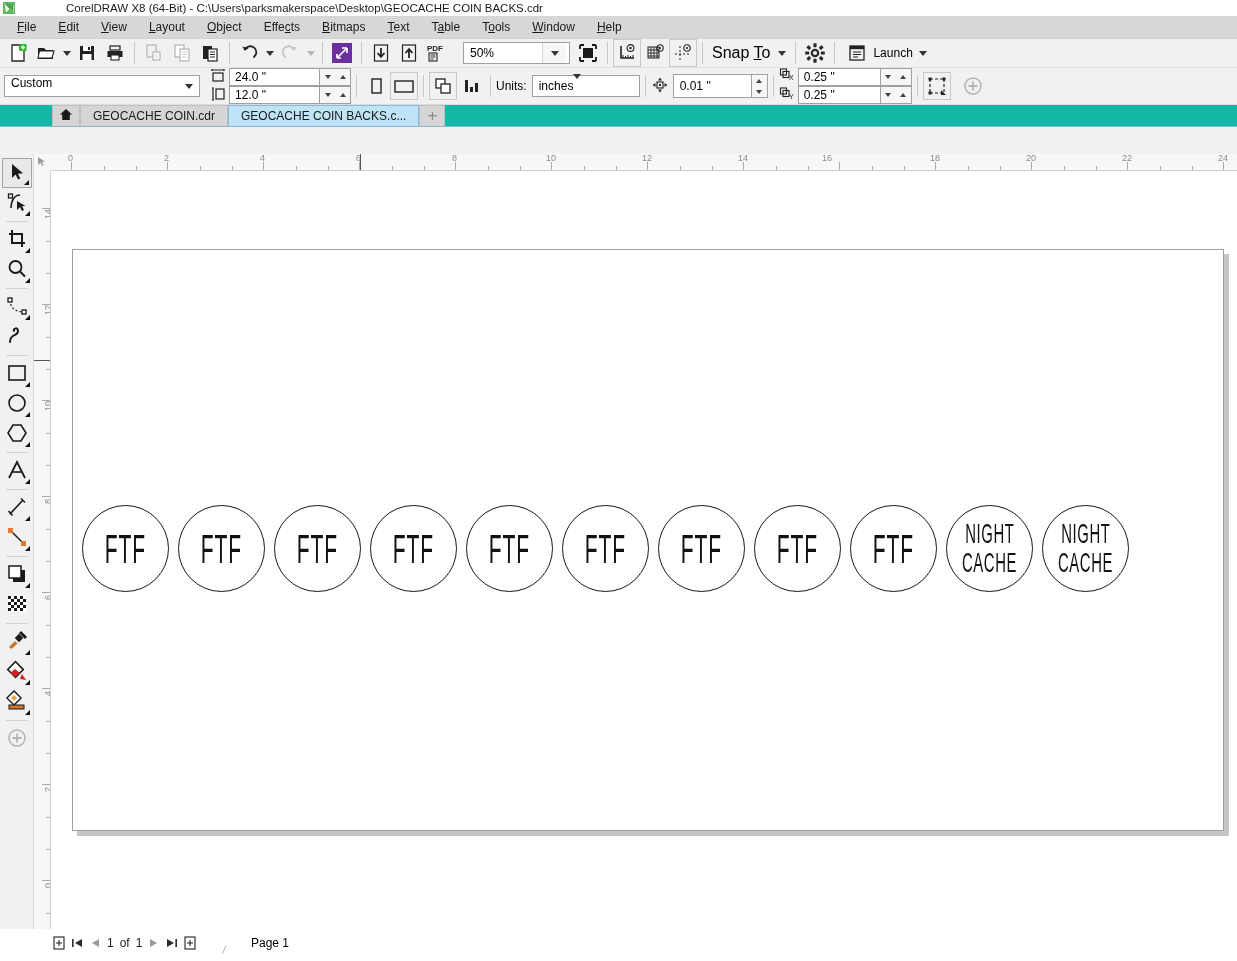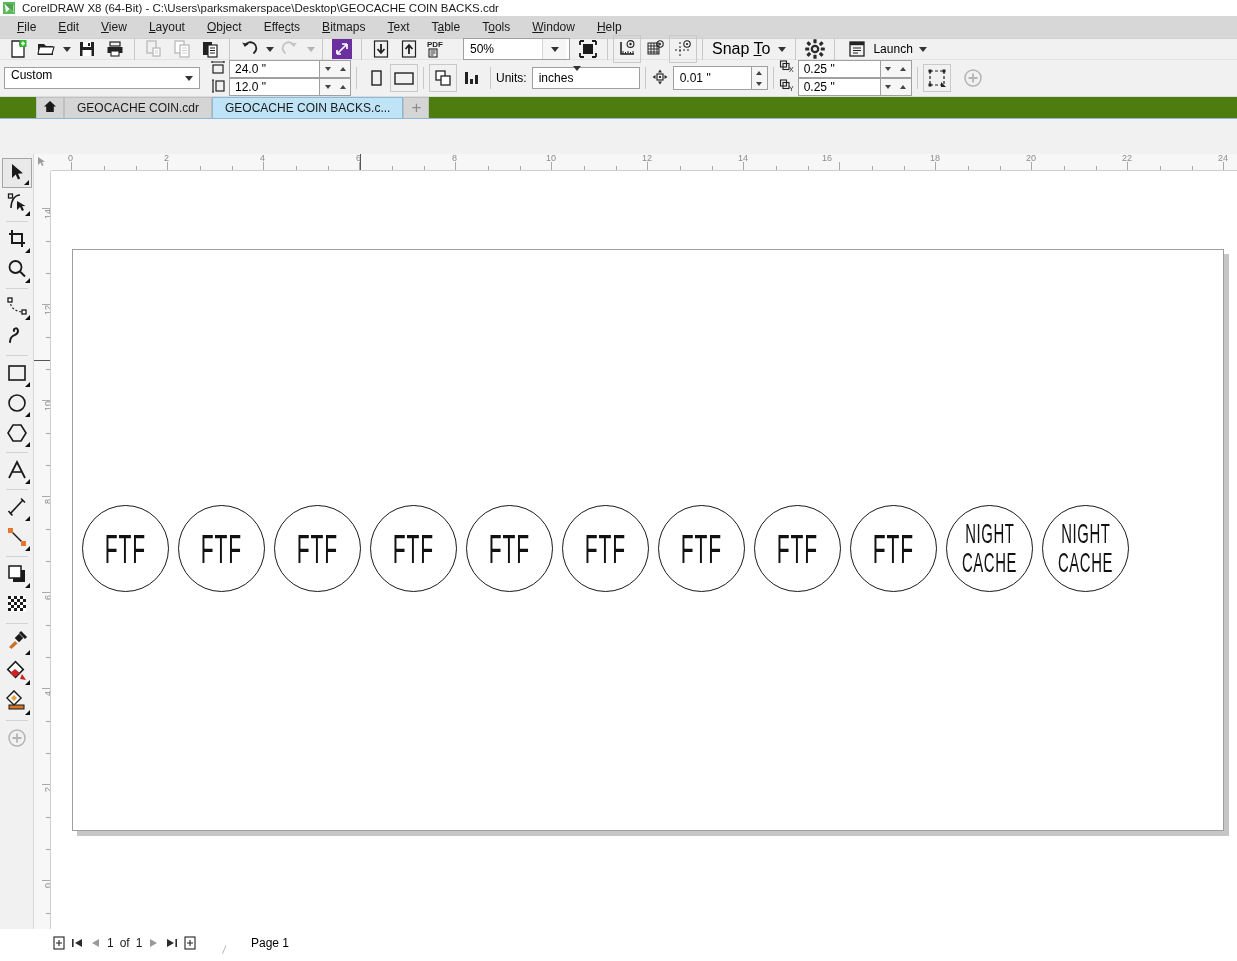--- a/index.html
+++ b/index.html
@@ -12,20 +12,21 @@
     overflow: hidden;
   }
   #app { position: relative; width: 1237px; height: 961px; background: #f1f1f1; }
 
   
   .titlebar {
     height: 16px; background: #ffffff;
     display: flex; align-items: center;
     padding-left: 2px;
     font-size: 11.5px;
+    gap: 44px;
   }
   .corel-logo {
     width: 15px; height: 14px; margin-right: 5px;
     position: relative; flex: none;
   }
   .corel-logo svg { display:block; }
   .title-text { white-space: nowrap; color: #1a1a1a; font-size: 11.5px; }
 
   
   .menubar {
@@ -35,21 +36,21 @@
     padding-left: 6px;
   }
   .menu-item {
     padding: 3px 11px; font-size: 12px; color: #1a1a1a; cursor: default;
     white-space: nowrap;
   }
   .menu-item u { text-decoration: underline; }
 
   
   .toolbar {
-    height: 21px; background: #f1f1f1;
+    height: 29px; background: #f1f1f1;
     display: flex; align-items: center;
     padding-left: 4px;
     border-bottom: 1px solid #e2e2e2;
   }
   .tb-btn {
     width: 28px; height: 28px;
     display: flex; align-items: center; justify-content: center;
     cursor: default; flex: none;
   }
   .tb-sep { width: 1px; height: 22px; background: #c8c8c8; margin: 0 5px; flex: none; }
@@ -123,22 +124,22 @@
     display:flex; flex-direction: column; align-items:center; justify-content: space-around;
   }
   .dup-row { display:flex; align-items:center; height:18px; }
   .dup-field {
     width: 82px; height:18px; border:1px solid #a0a0a0; background:#fff;
     display:flex; align-items:center; padding-left:5px; font-size:12px; border-right:0;
   }
 
   
   .doctabs {
-    height: 22px; background: #4d7c0f; display:flex; align-items: flex-start;
-    padding-left: 36px; border-bottom: 1px solid #8bb8d6;
+    height: 22px; background: #14b8a6; display:flex; align-items: flex-start;
+    padding-left: 52px; border-bottom: 1px solid #8bb8d6;
     position: relative;
   }
   .home-tab {
     width: 28px; height: 21px; background:#d5d5d5;
     display:flex;align-items:center;justify-content:center; cursor:default;
     border: 1px solid #c0c0c0; border-bottom: 0;
   }
   .doc-tab {
     height: 21px; padding: 0 12px; display:flex; align-items:center;
     font-size: 12px; background: #d5d5d5; border: 1px solid #c0c0c0; border-bottom:0;

